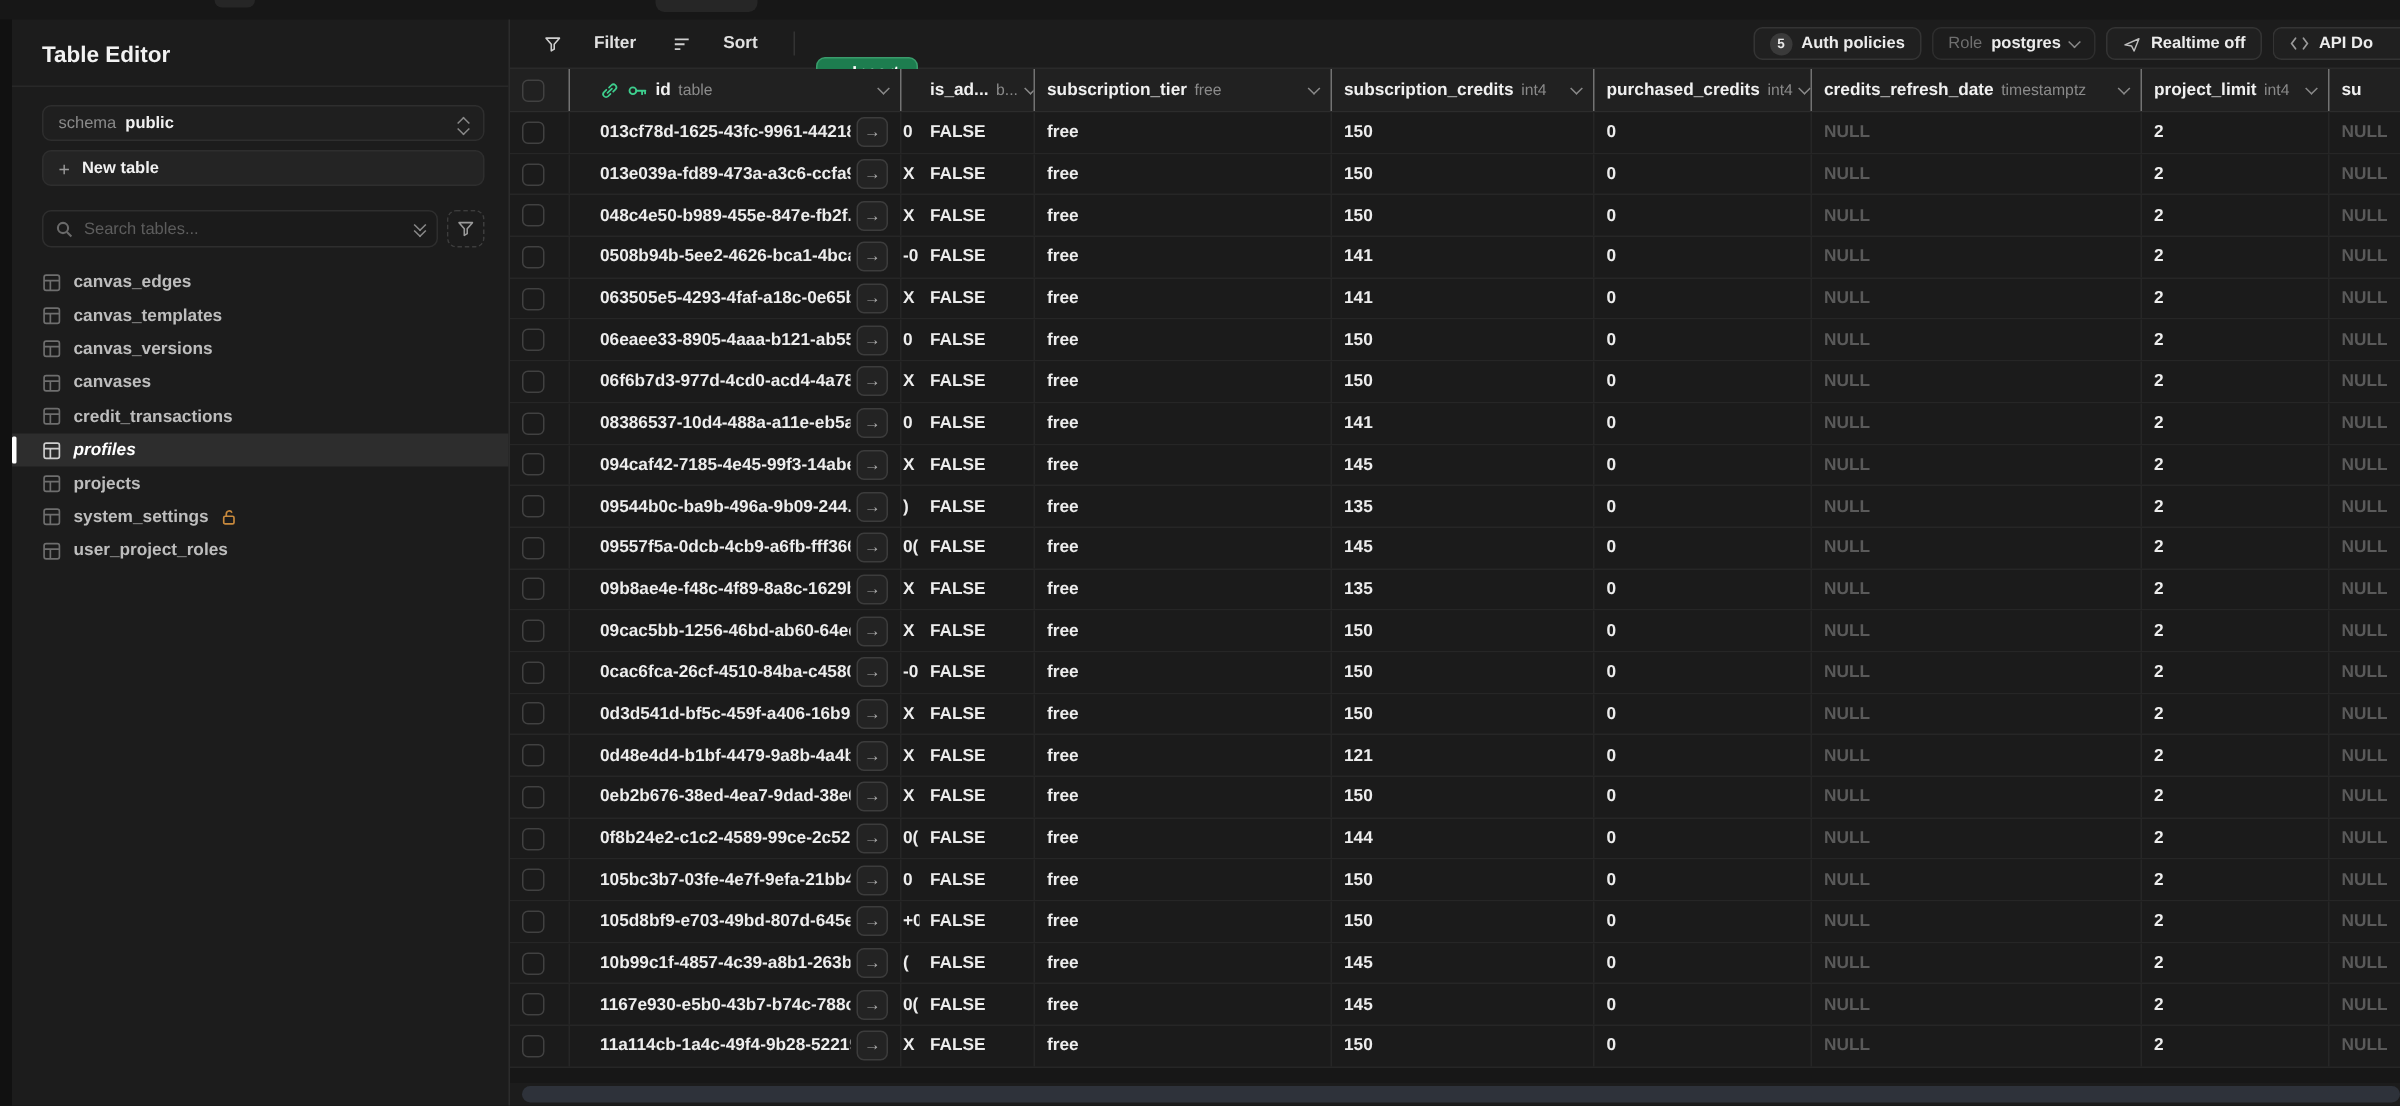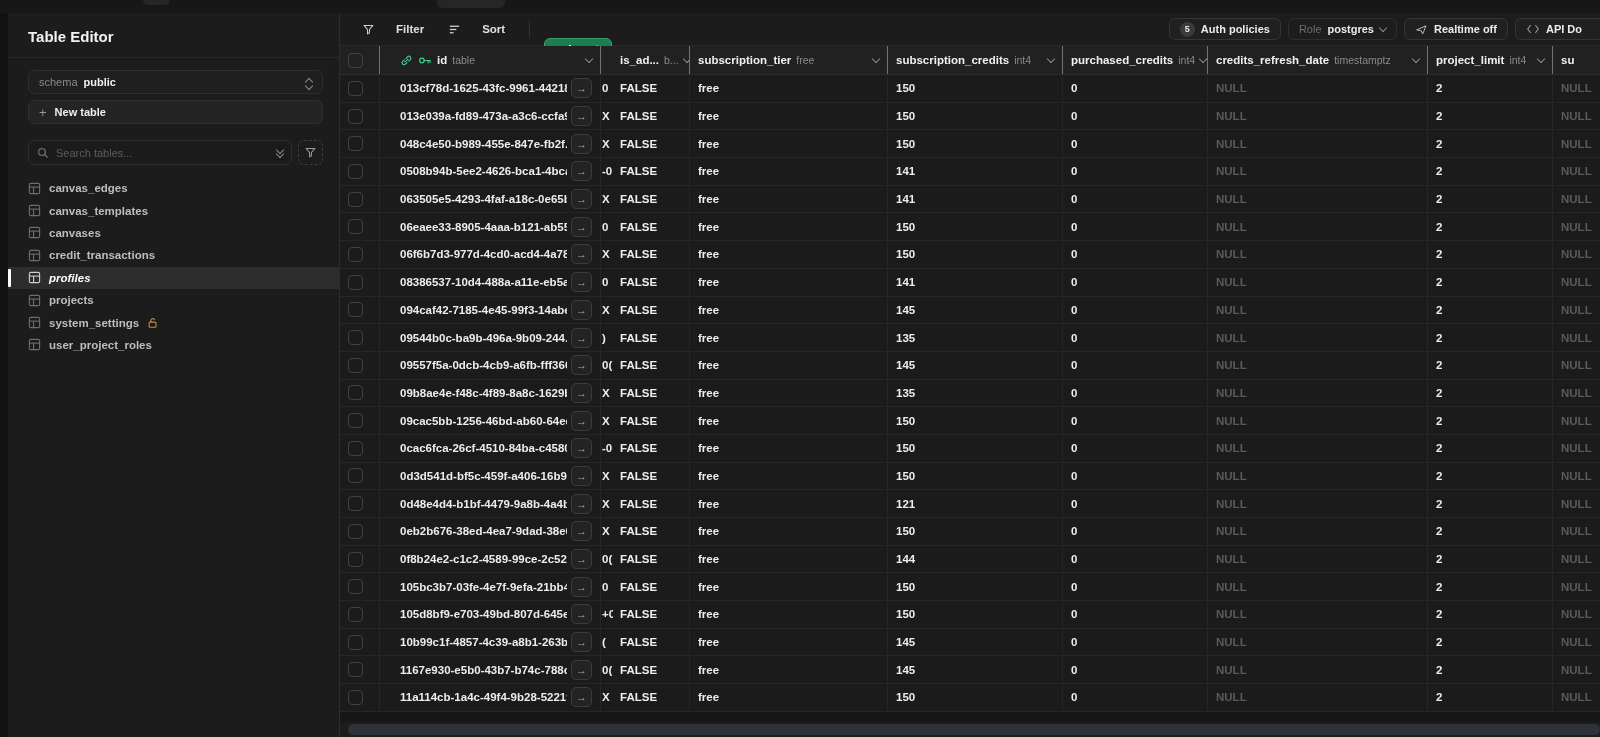--- a/index.html
+++ b/index.html
@@ -180,20 +180,30 @@
         <span>canvas_templates</span>
       </div>
       <div class="tbl-item">
         <span class="ticon">
           <svg width="13" height="13" viewBox="0 0 14 14">
             <rect x="1.5" y="1.5" width="11" height="11" rx="1.5" fill="none" stroke="#6e6e6e" stroke-width="1.2"></rect>
             <line x1="1.5" y1="5.5" x2="12.5" y2="5.5" stroke="#6e6e6e" stroke-width="1.2"></line>
             <line x1="6" y1="5.5" x2="6" y2="12.5" stroke="#6e6e6e" stroke-width="1.2"></line>
           </svg>
         </span>
+        <span>canvas_versions</span>
+      </div>
+      <div class="tbl-item">
+        <span class="ticon">
+          <svg width="13" height="13" viewBox="0 0 14 14">
+            <rect x="1.5" y="1.5" width="11" height="11" rx="1.5" fill="none" stroke="#6e6e6e" stroke-width="1.2"></rect>
+            <line x1="1.5" y1="5.5" x2="12.5" y2="5.5" stroke="#6e6e6e" stroke-width="1.2"></line>
+            <line x1="6" y1="5.5" x2="6" y2="12.5" stroke="#6e6e6e" stroke-width="1.2"></line>
+          </svg>
+        </span>
         <span>canvases</span>
       </div>
       <div class="tbl-item">
         <span class="ticon">
           <svg width="13" height="13" viewBox="0 0 14 14">
             <rect x="1.5" y="1.5" width="11" height="11" rx="1.5" fill="none" stroke="#6e6e6e" stroke-width="1.2"></rect>
             <line x1="1.5" y1="5.5" x2="12.5" y2="5.5" stroke="#6e6e6e" stroke-width="1.2"></line>
             <line x1="6" y1="5.5" x2="6" y2="12.5" stroke="#6e6e6e" stroke-width="1.2"></line>
           </svg>
         </span>

